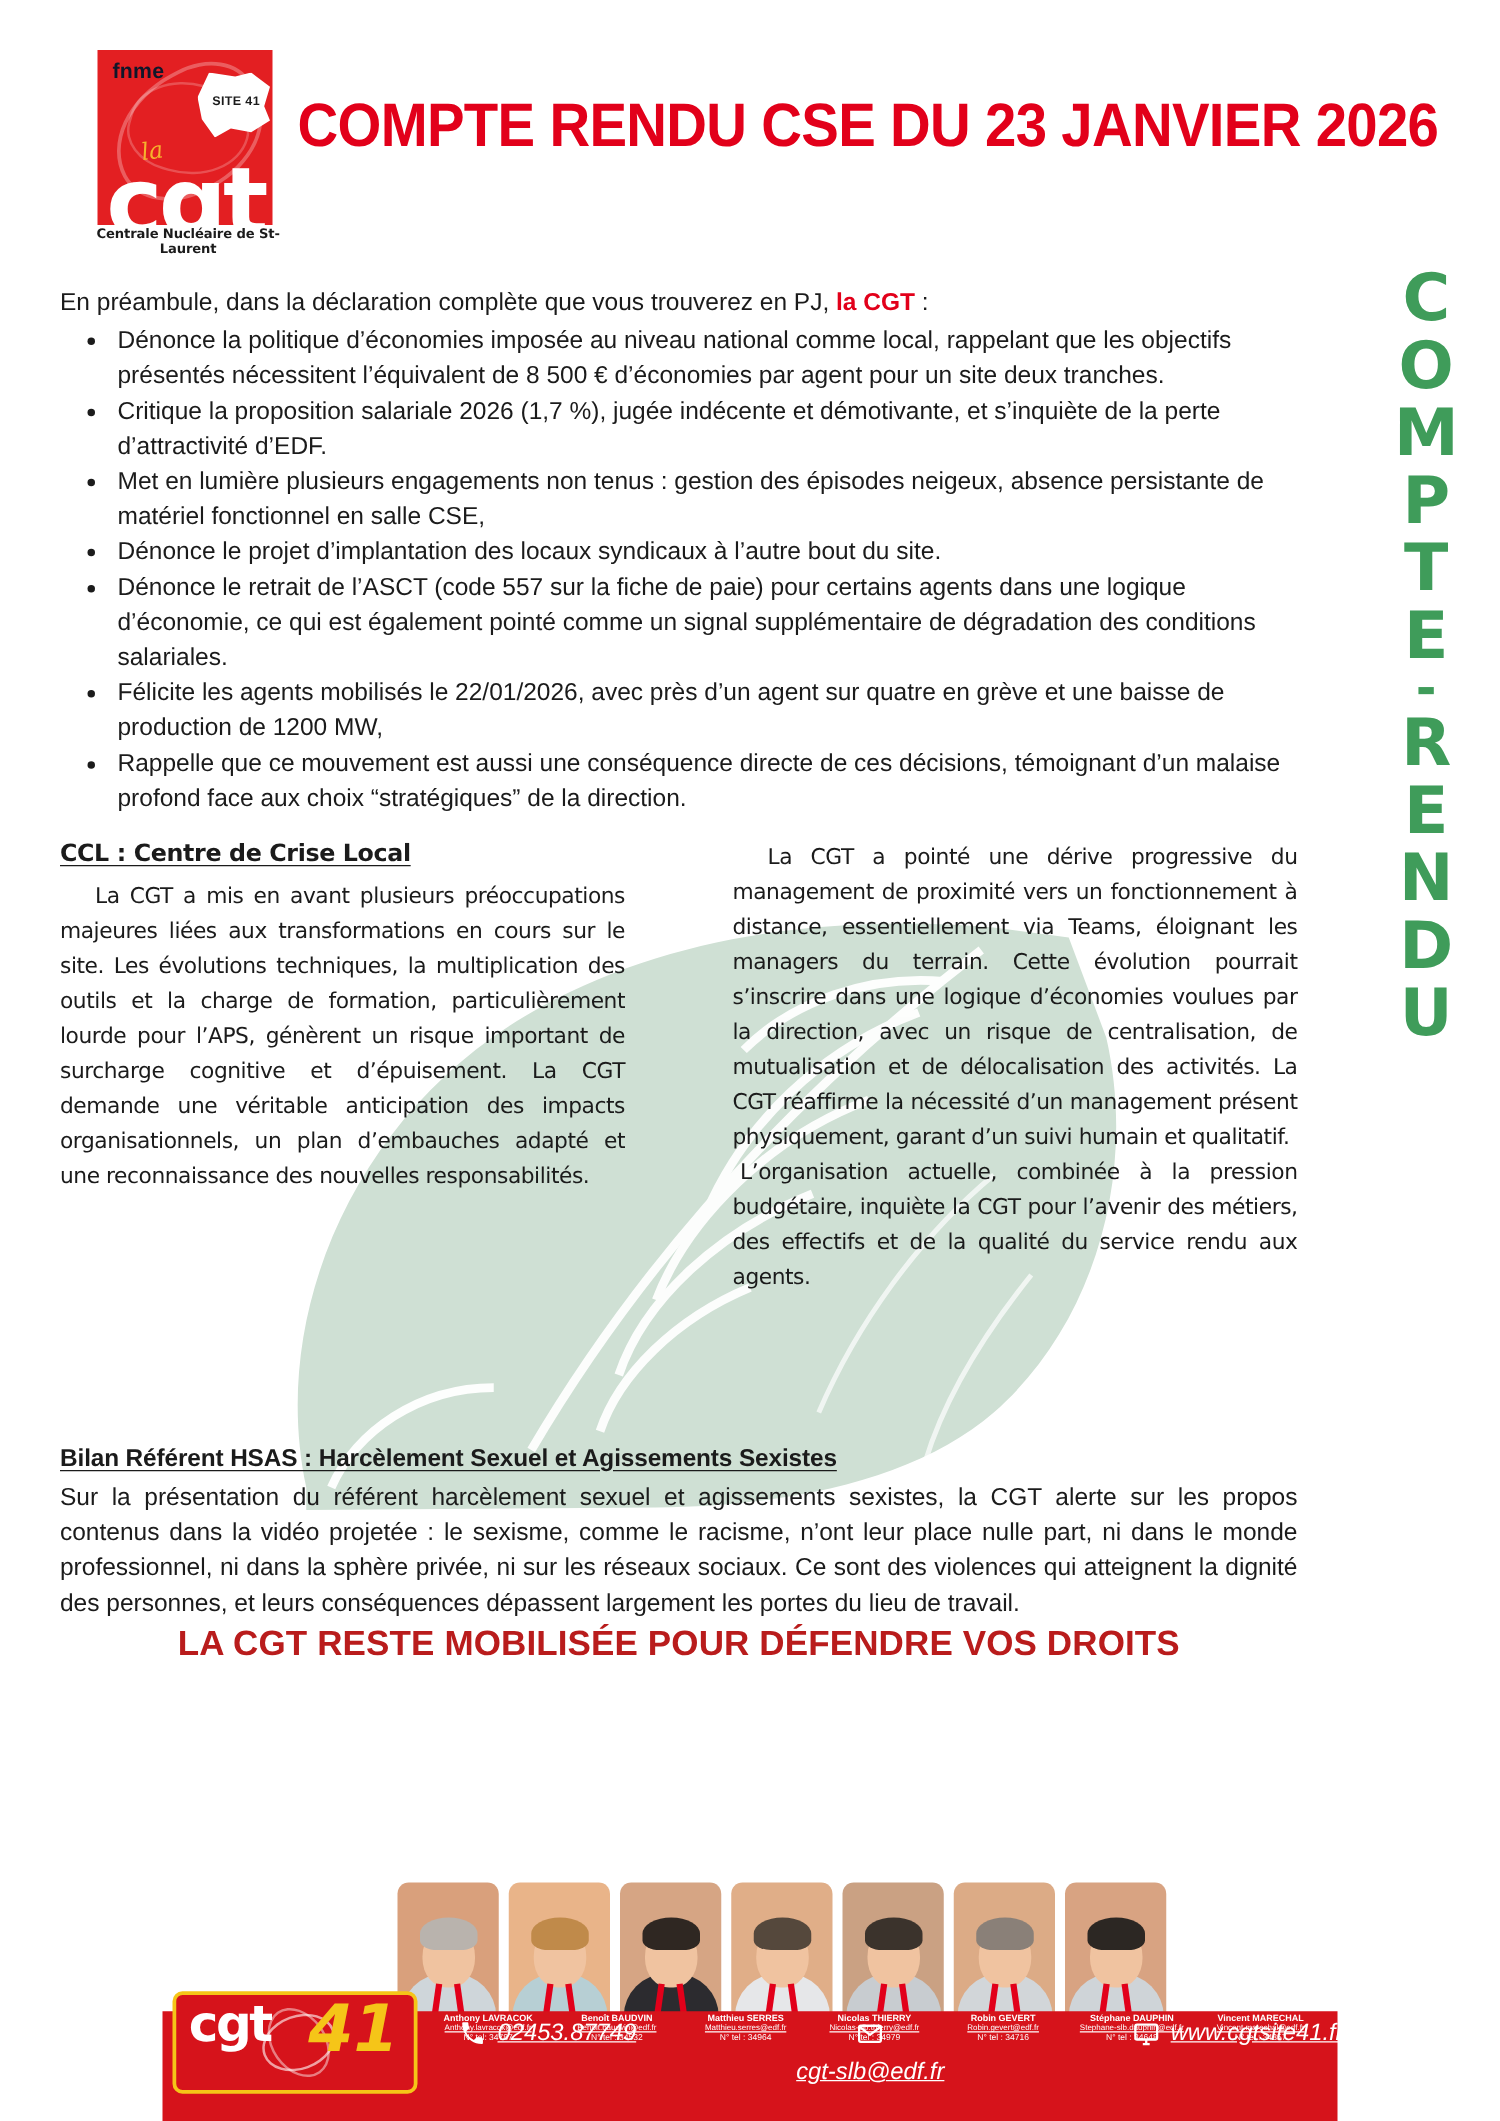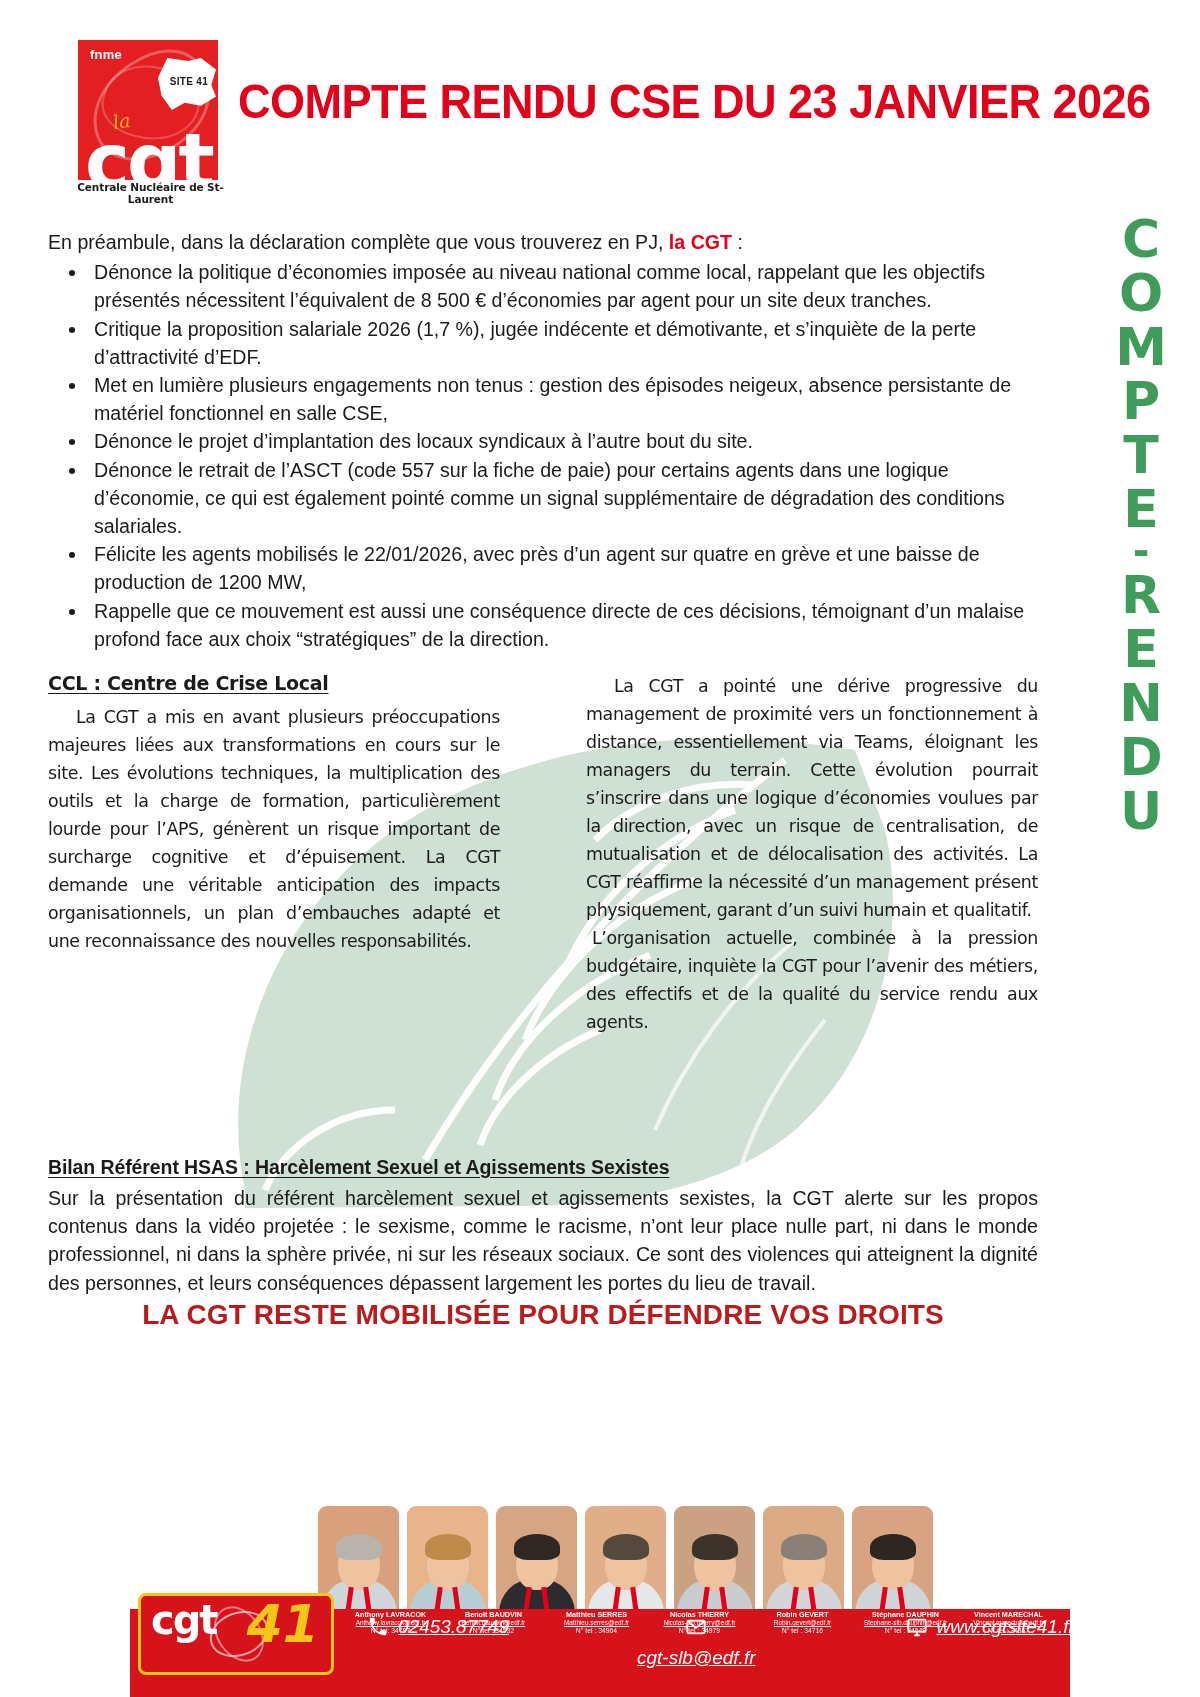--- a/index.html
+++ b/index.html
@@ -36,21 +36,21 @@
   }
   #logo {
     position: absolute;
     left: 78px; top: 40px;
     width: 140px; height: 140px;
     background: #e31f22;
     overflow: hidden;
   }
   #logo .fnme {
     position: absolute; left: 12px; top: 7px;
-    color: #ffffff; font-size: 13px; font-weight: bold;
+    color: #0f172a; font-size: 17px; font-weight: bold;
     letter-spacing: .2px;
   }
   #logo .cgt {
     position: absolute; left: 7px; bottom: -20px;
     color: #ffffff; font-size: 76px; font-weight: bold;
     letter-spacing: -3px; line-height: 1;
     font-family: "DejaVu Sans", sans-serif;
   }
   #logo .la {
     position: absolute; left: 35px; top: 70px;

